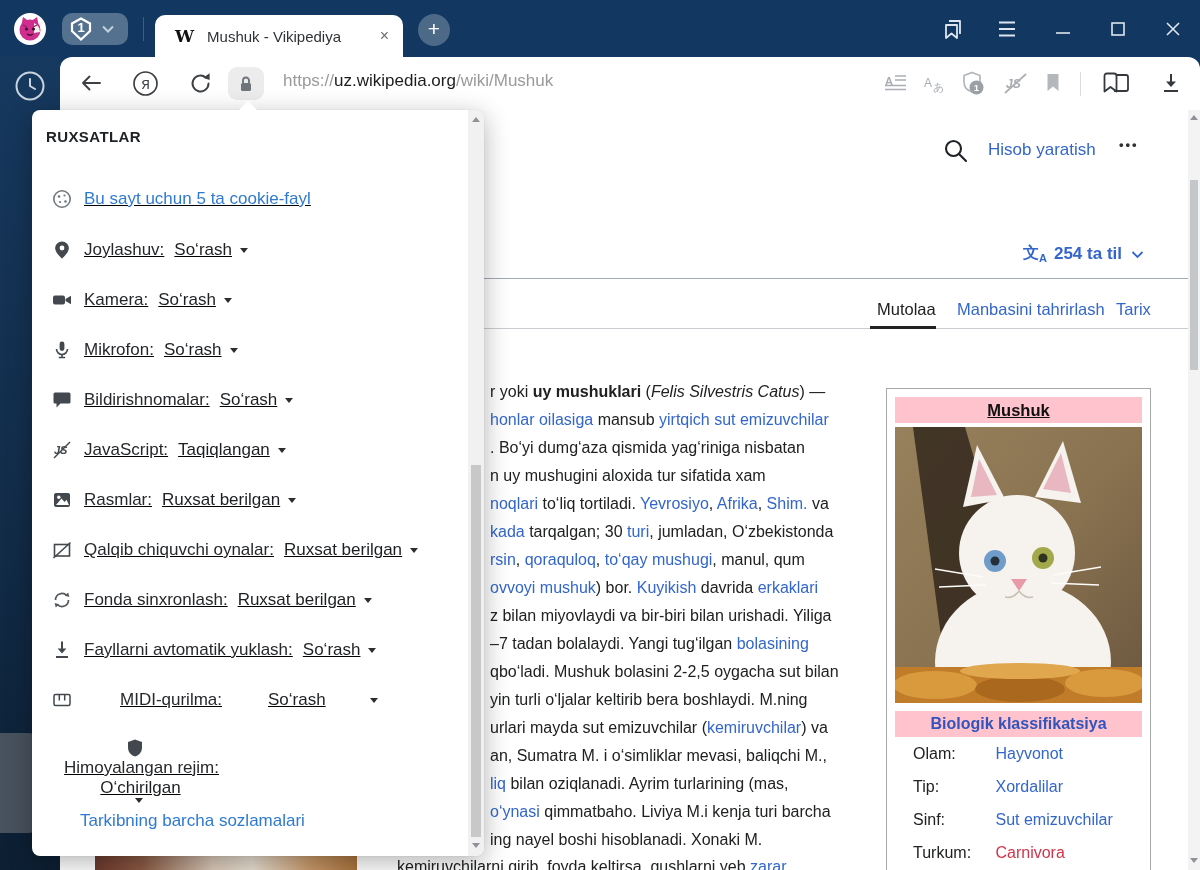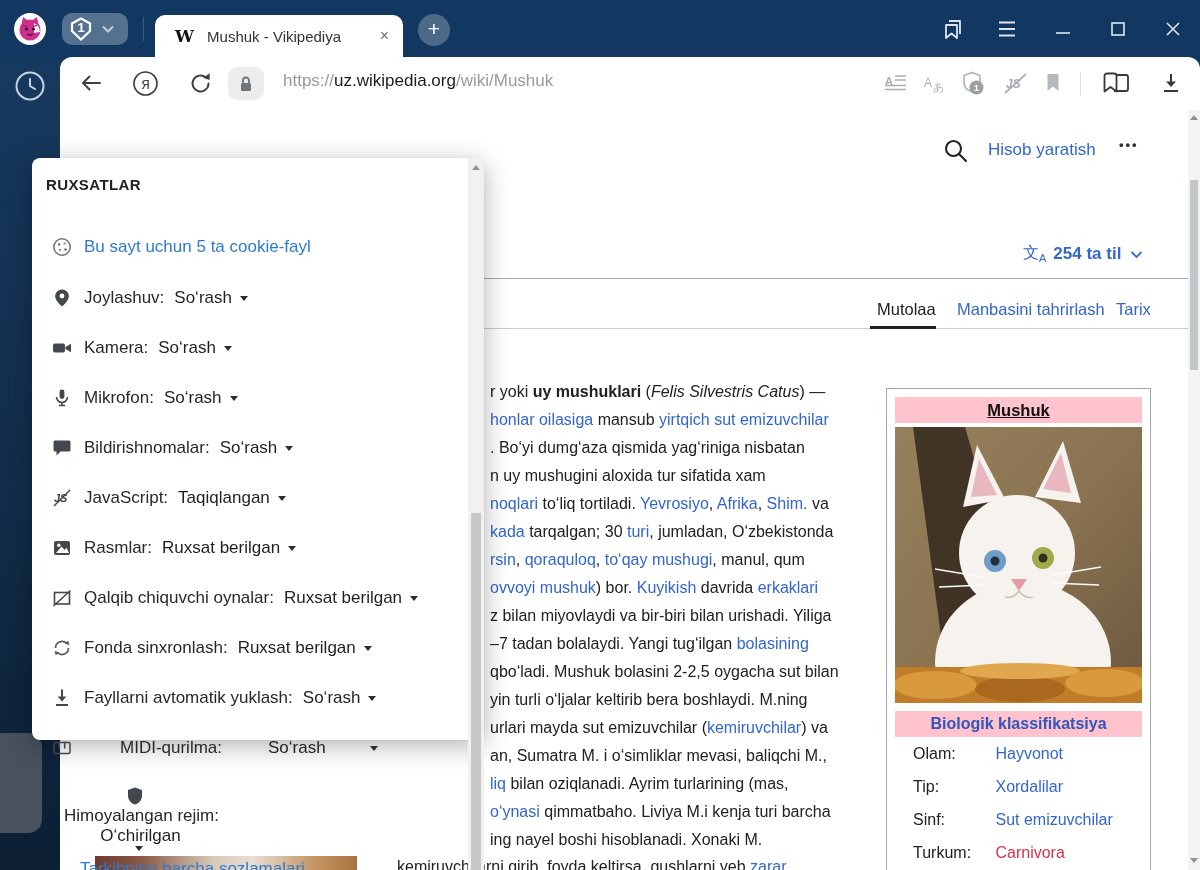--- a/index.html
+++ b/index.html
@@ -41,21 +41,21 @@
   #urltext{position:absolute;left:223px;top:14px;font-size:17px;white-space:nowrap;}
   .url-dim{color:#9a9a9a;} .url-host{color:#1c1c1c;}
   #lockchip{position:absolute;left:168px;top:10px;width:36px;height:33px;background:#ececec;
     border-radius:9px;display:flex;align-items:center;justify-content:center;}
   #tb-divider{position:absolute;left:1020px;top:15px;width:1px;height:24px;background:#dcdcdc;}
 
   
   #hisob{position:absolute;left:928px;top:83px;font-size:17px;color:#3366cc;}
   #dots{position:absolute;left:1059px;top:80px;font-size:13px;font-weight:bold;color:#333;letter-spacing:2px;}
   #langrow{position:absolute;left:963px;top:186px;display:flex;align-items:center;color:#3366cc;}
-  #langicon{font-size:16px;font-weight:normal;}
+  #langicon{font-size:16px;font-weight:bold;}
   #langicon sub{font-size:11px;}
   #langcount{margin-left:7px;font-size:17px;font-weight:bold;}
   #langchev{margin-left:9px;margin-top:3px;}
   #titleline{position:absolute;left:330px;top:221px;width:798px;height:1px;background:#a2a9b1;}
   #tabsline{position:absolute;left:330px;top:271px;width:798px;height:1px;background:#c8ccd1;}
   .wtab{position:absolute;top:243px;font-size:16.5px;color:#3366cc;white-space:nowrap;}
   #wtab-read{color:#202122;}
   #read-underline{position:absolute;left:810px;top:269px;width:66px;height:3px;background:#222;}
 
   
@@ -78,27 +78,27 @@
   .ib-blue{color:#3366cc;} .ib-red{color:#d2344a;}
 
   
   #pagescroll{position:absolute;left:1128px;top:53px;width:12px;height:760px;background:#f3f3f4;}
   #pagethumb{position:absolute;left:2px;top:70px;width:8px;height:190px;background:#c4c7ca;}
   .sarrow{position:absolute;width:0;height:0;border-left:4px solid transparent;border-right:4px solid transparent;}
   .sarrow.up{border-bottom:5px solid #8f9398;}
   .sarrow.down{border-top:5px solid #8f9398;}
 
   
-  #panel{position:absolute;left:32px;top:110px;width:452px;height:582px;background:#fff;
-    border-radius:8px;box-shadow:0 6px 26px rgba(0,0,0,.30),0 0 1px rgba(0,0,0,.2);z-index:30;margin-top:48px;}
+  #panel{position:absolute;left:32px;top:110px;width:452px;height:746px;background:#fff;
+    border-radius:8px;box-shadow:0 6px 26px rgba(0,0,0,.30),0 0 1px rgba(0,0,0,.2);z-index:30;}
   #panelwedge{position:absolute;left:239px;top:101px;width:0;height:0;z-index:31;
     border-left:9px solid transparent;border-right:9px solid transparent;border-bottom:9px solid #fff;}
   #panelheader{position:absolute;left:14px;top:18px;font-size:15px;font-weight:bold;
     color:#202325;letter-spacing:.4px;}
-  .perm-row{position:absolute;left:20px;height:24px;display:flex;align-items:center;white-space:nowrap;}
+  .perm-row{position:absolute;left:20px;height:24px;display:flex;align-items:center;white-space:nowrap;text-decoration:underline;}
   .perm-ico{width:20px;height:20px;flex:none;}
   .perm-label{margin-left:12px;font-size:17px;color:#26292c;}
   .perm-value{margin-left:10px;font-size:17px;color:#1d2023;}
   .caret{display:inline-block;width:0;height:0;border-left:4.5px solid transparent;
     border-right:4.5px solid transparent;border-top:5.5px solid #2b2e31;margin-left:8px;}
   #cookielink{margin-left:12px;font-size:17px;color:#2f7ad1;}
   #panelfooter{position:absolute;left:48px;top:701px;font-size:17px;color:#2f7ad1;}
   #panelscroll{position:absolute;right:0;top:0;width:16px;height:746px;background:#f1f1f1;
     border-radius:0 8px 8px 0;}
   #panelthumb{position:absolute;left:3px;top:355px;width:10px;height:372px;background:#c8c8c8;}

